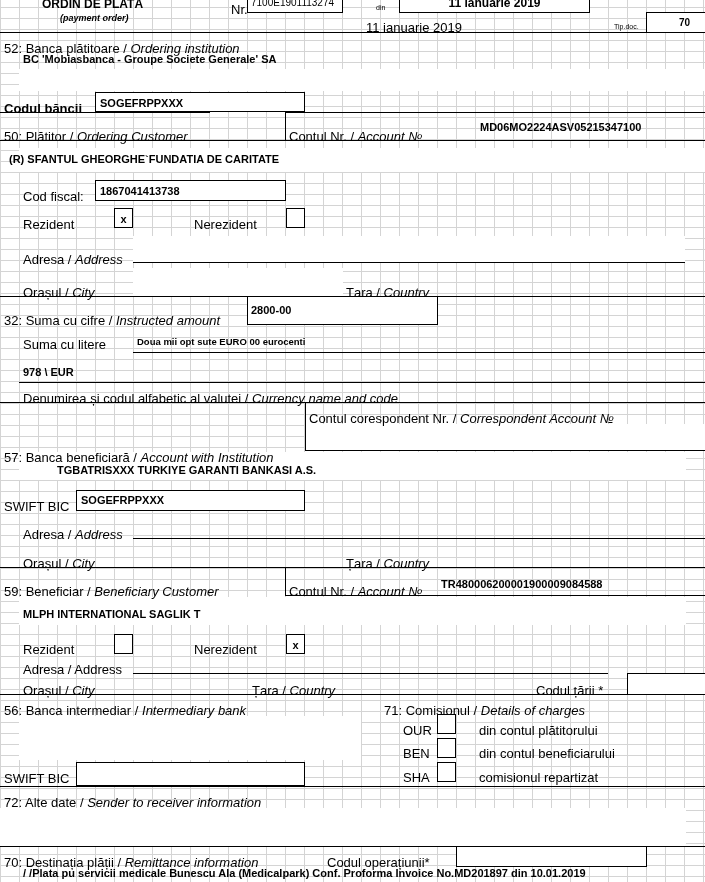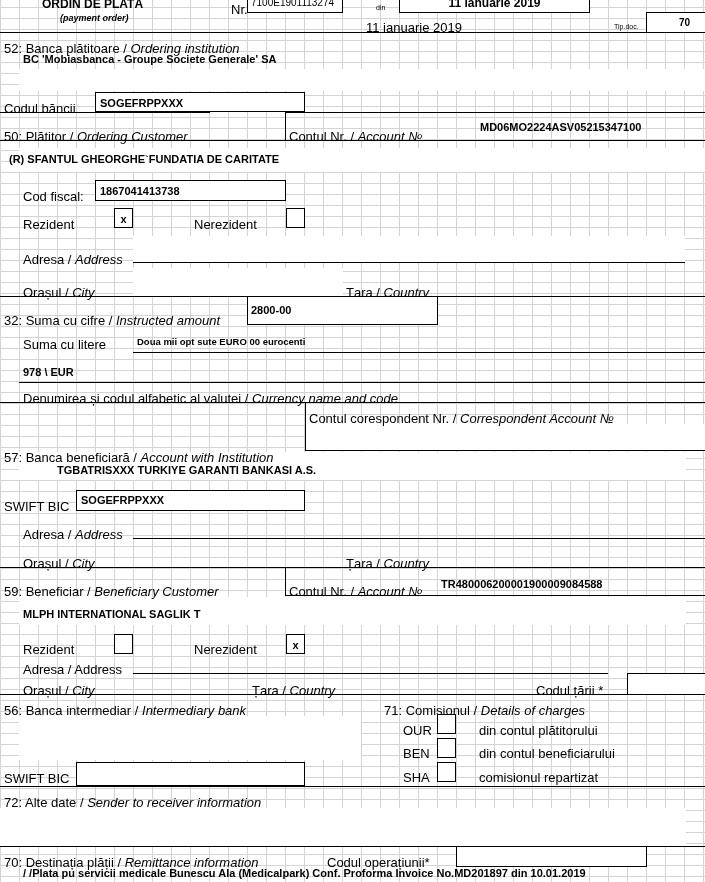--- a/index.html
+++ b/index.html
@@ -43,21 +43,21 @@
 <div class="box" style="left:247px;top:-4px;width:96px;height:17px;font-size:10px;padding-left:3px;line-height:12px;">7100E1901113274</div>
 <div class="ab" style="left:376px;top:4px;font-size:7px;">din</div>
 <div class="box" style="left:399px;top:-4px;width:191px;height:17px;font-weight:bold;font-size:12px;text-align:center;line-height:12px;">11  ianuarie  2019</div>
 <div class="ab lbl" style="left:366px;top:20px;">11  ianuarie  2019</div>
 <div class="ab" style="left:614px;top:23px;font-size:7px;">Tip.doc.</div>
 <div class="box" style="left:646px;top:12px;width:60px;height:21px;border-right:none;font-weight:bold;font-size:10px;text-align:right;padding-right:16px;line-height:20px;">70</div>
 <div class="hl" style="left:0;top:32px;width:705px;"></div>
 
 <div class="ab lbl" style="left:4px;top:41px;"><span>52: Banca plătitoare / </span><i>Ordering institution</i></div>
 <div class="ab val" style="left:23px;top:53px;">BC 'Mobiasbanca - Groupe Societe Generale' SA</div>
-<div class="ab lbl" style="left:4px;top:101px;">Codul băncii</div>
+<div class="ab lbl" style="left:4px;top:101px;font-weight:bold;">Codul băncii</div>
 <div class="box" style="left:95px;top:92px;width:210px;height:20px;font-weight:bold;font-size:11px;padding-left:4px;line-height:20px;">SOGEFRPPXXX</div>
 <div class="hl" style="left:0;top:112px;width:210px;"></div>
 
 <div class="ab lbl" style="left:4px;top:129px;"><span>50: Plătitor / </span><i>Ordering Customer</i></div>
 <div class="vl" style="left:285px;top:112px;height:29px;"></div>
 <div class="hl" style="left:285px;top:112px;width:420px;"></div>
 <div class="ab lbl" style="left:289px;top:129px;"><span>Contul Nr. / </span><i>Account №</i></div>
 <div class="ab val" style="left:440px;top:121px;margin-left:40px;">MD06MO2224ASV05215347100</div>
 <div class="hl" style="left:0;top:140px;width:705px;"></div>
 <div class="ab val" style="left:9px;top:153px;">(R) SFANTUL GHEORGHE`FUNDATIA DE CARITATE</div>

